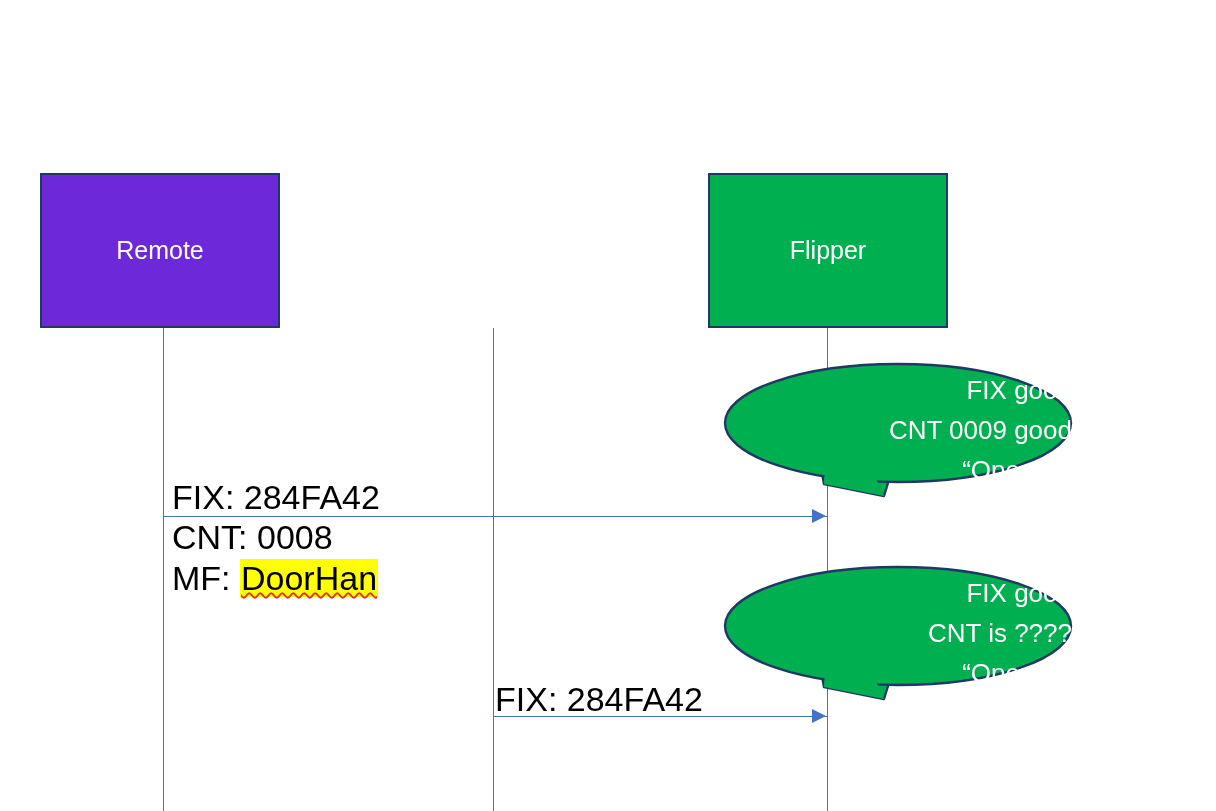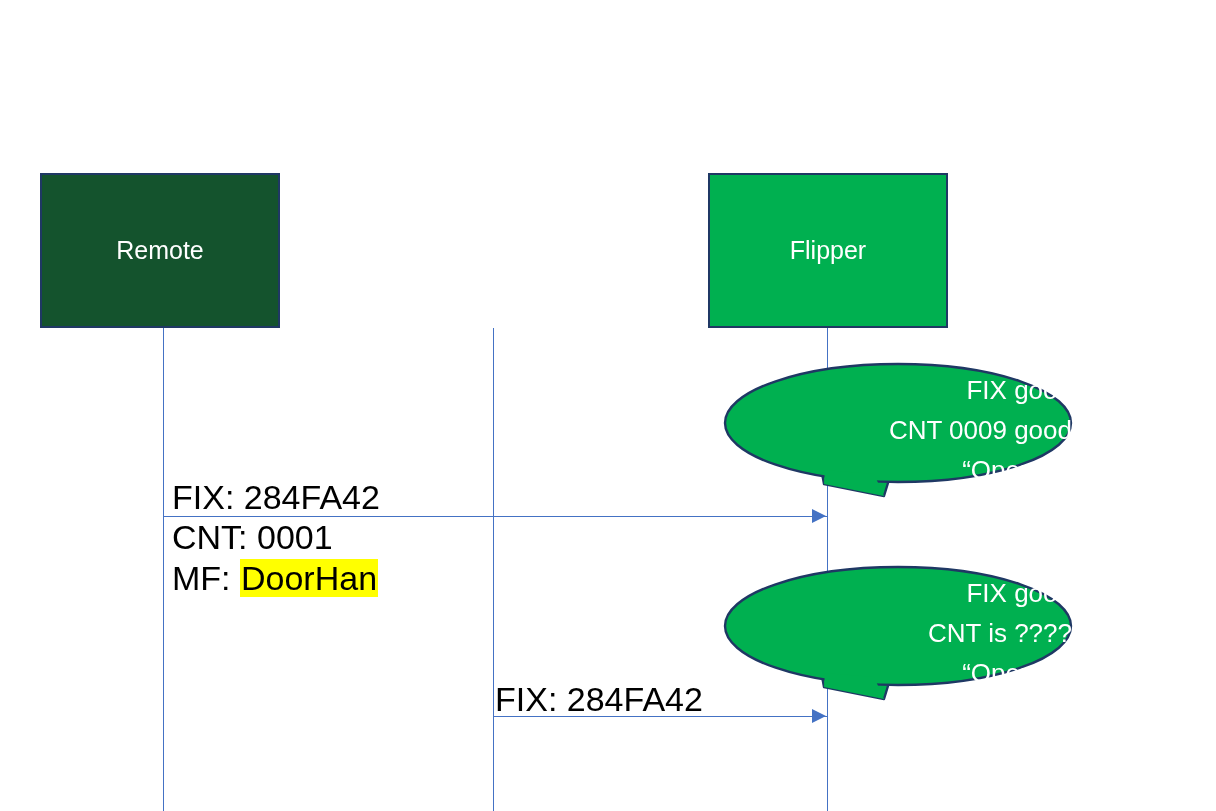--- a/index.html
+++ b/index.html
@@ -53,21 +53,21 @@
     justify-content: center;
   }
   .actor-label {
     color: #ffffff;
     font-size: 25px;
     font-weight: 400;
     line-height: 1.1;
     text-align: center;
     white-space: nowrap;
   }
-  #actor-remote  { left: 40px;  background: #14532d; }
+  #actor-remote  { left: 40px;  background: #6d28d9; }
   #actor-flipper { left: 375px; background: #ED7D31; }
   #actor-receiver{ left: 708px; background: #00B050; }
 
   
   .lifeline {
     position: absolute;
     top: 328px;
     width: 0;
     height: 483px;
     border-left: 1.6px solid #4472C4;
@@ -107,20 +107,21 @@
   #msg1-top  { left: 172px; top: 477px; }
   #msg1-body { left: 172px; top: 517px; }
   #msg2-top  { left: 495px; top: 679px; }
   #msg2-body { left: 495px; top: 719px; }
 
   .hl {
     background: #FFFF00;
     padding: 0 1px;
   }
   .squiggle {
+    text-decoration: underline;
     text-decoration-color: #E03020;
     text-decoration-style: wavy;
     text-decoration-thickness: 1.5px;
     text-underline-offset: 2px;
   }
 
   
   .callout {
     position: absolute;
     width: 348px;
@@ -172,21 +173,21 @@
   <div class="arrow-head" id="arrow-head-1"></div>
 
   <div class="msg-arrow" id="arrow-2"></div>
   <div class="arrow-head" id="arrow-head-2"></div>
 
   <div class="msg-text" id="msg1-top">
     <span class="msg-line">FIX: 284FA42</span>
   </div>
 
   <div class="msg-text" id="msg1-body">
-    <span class="msg-line">CNT: 0001</span>
+    <span class="msg-line">CNT: 0008</span>
     <span class="msg-line"><span>MF: </span><span class="hl squiggle">DoorHan</span></span>
   </div>
 
   <div class="msg-text" id="msg2-top">
     <span class="msg-line">FIX: 284FA42</span>
   </div>
 
   <div class="msg-text" id="msg2-body">
   </div>
 

